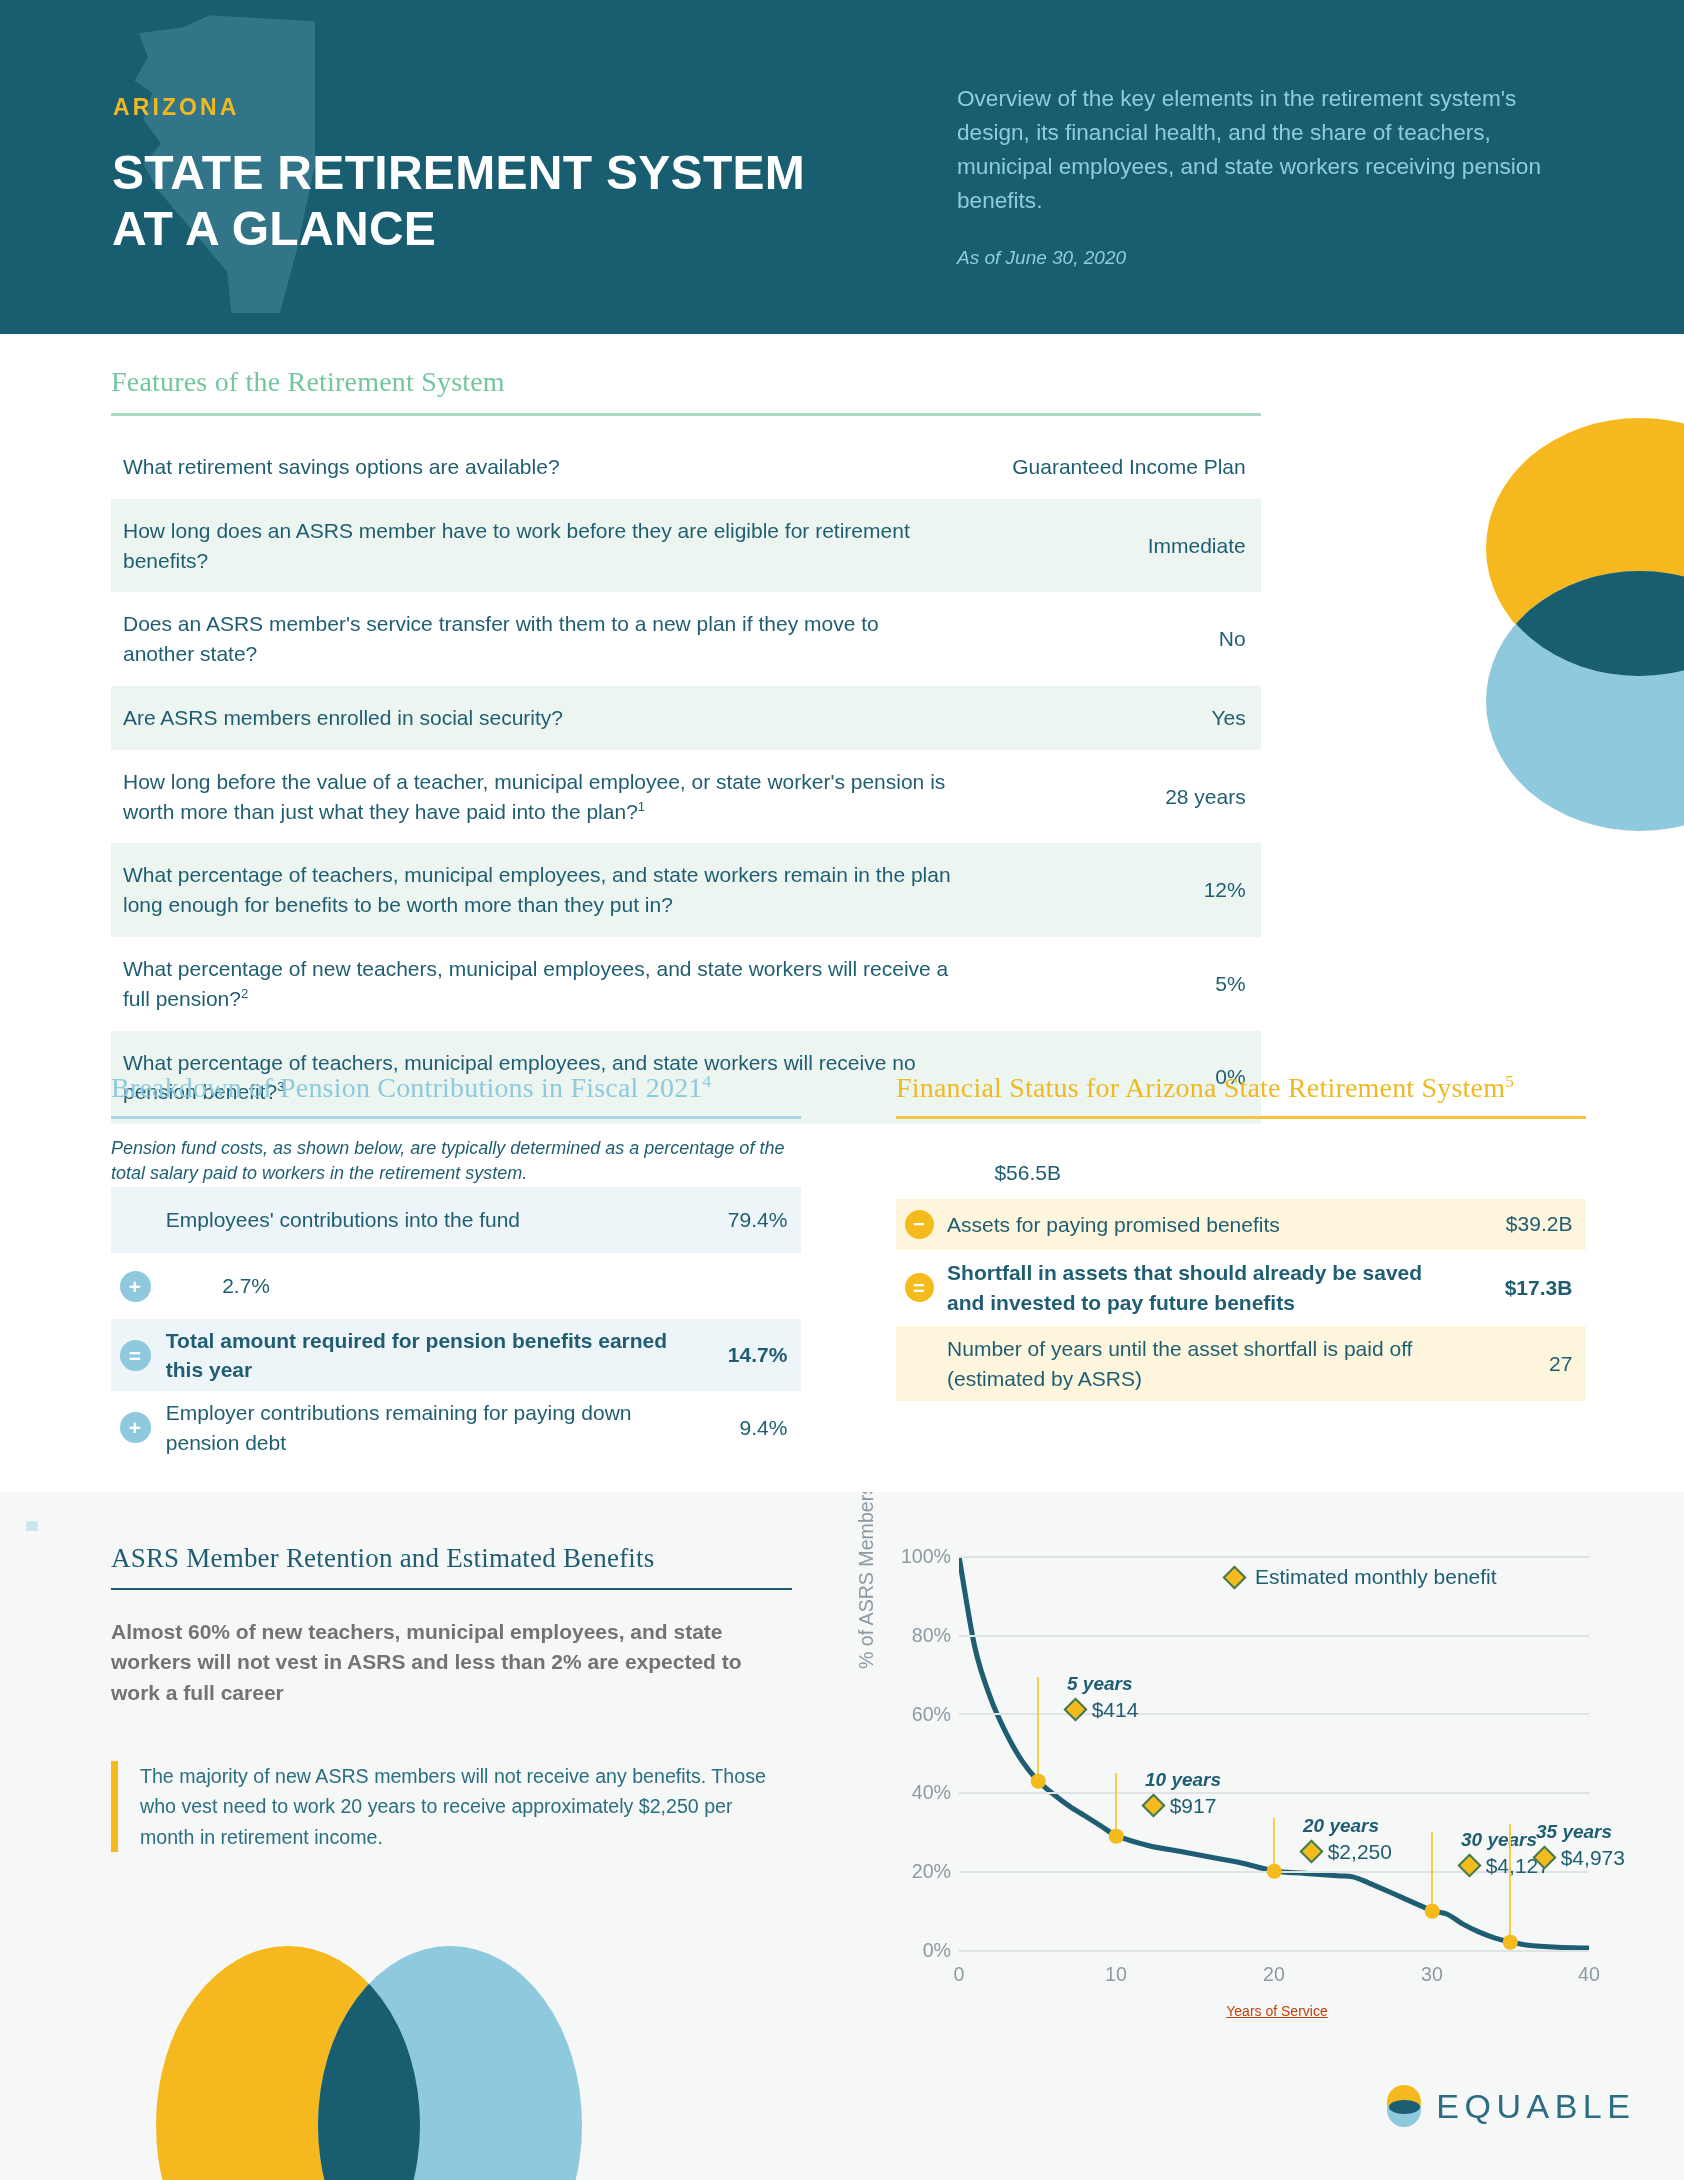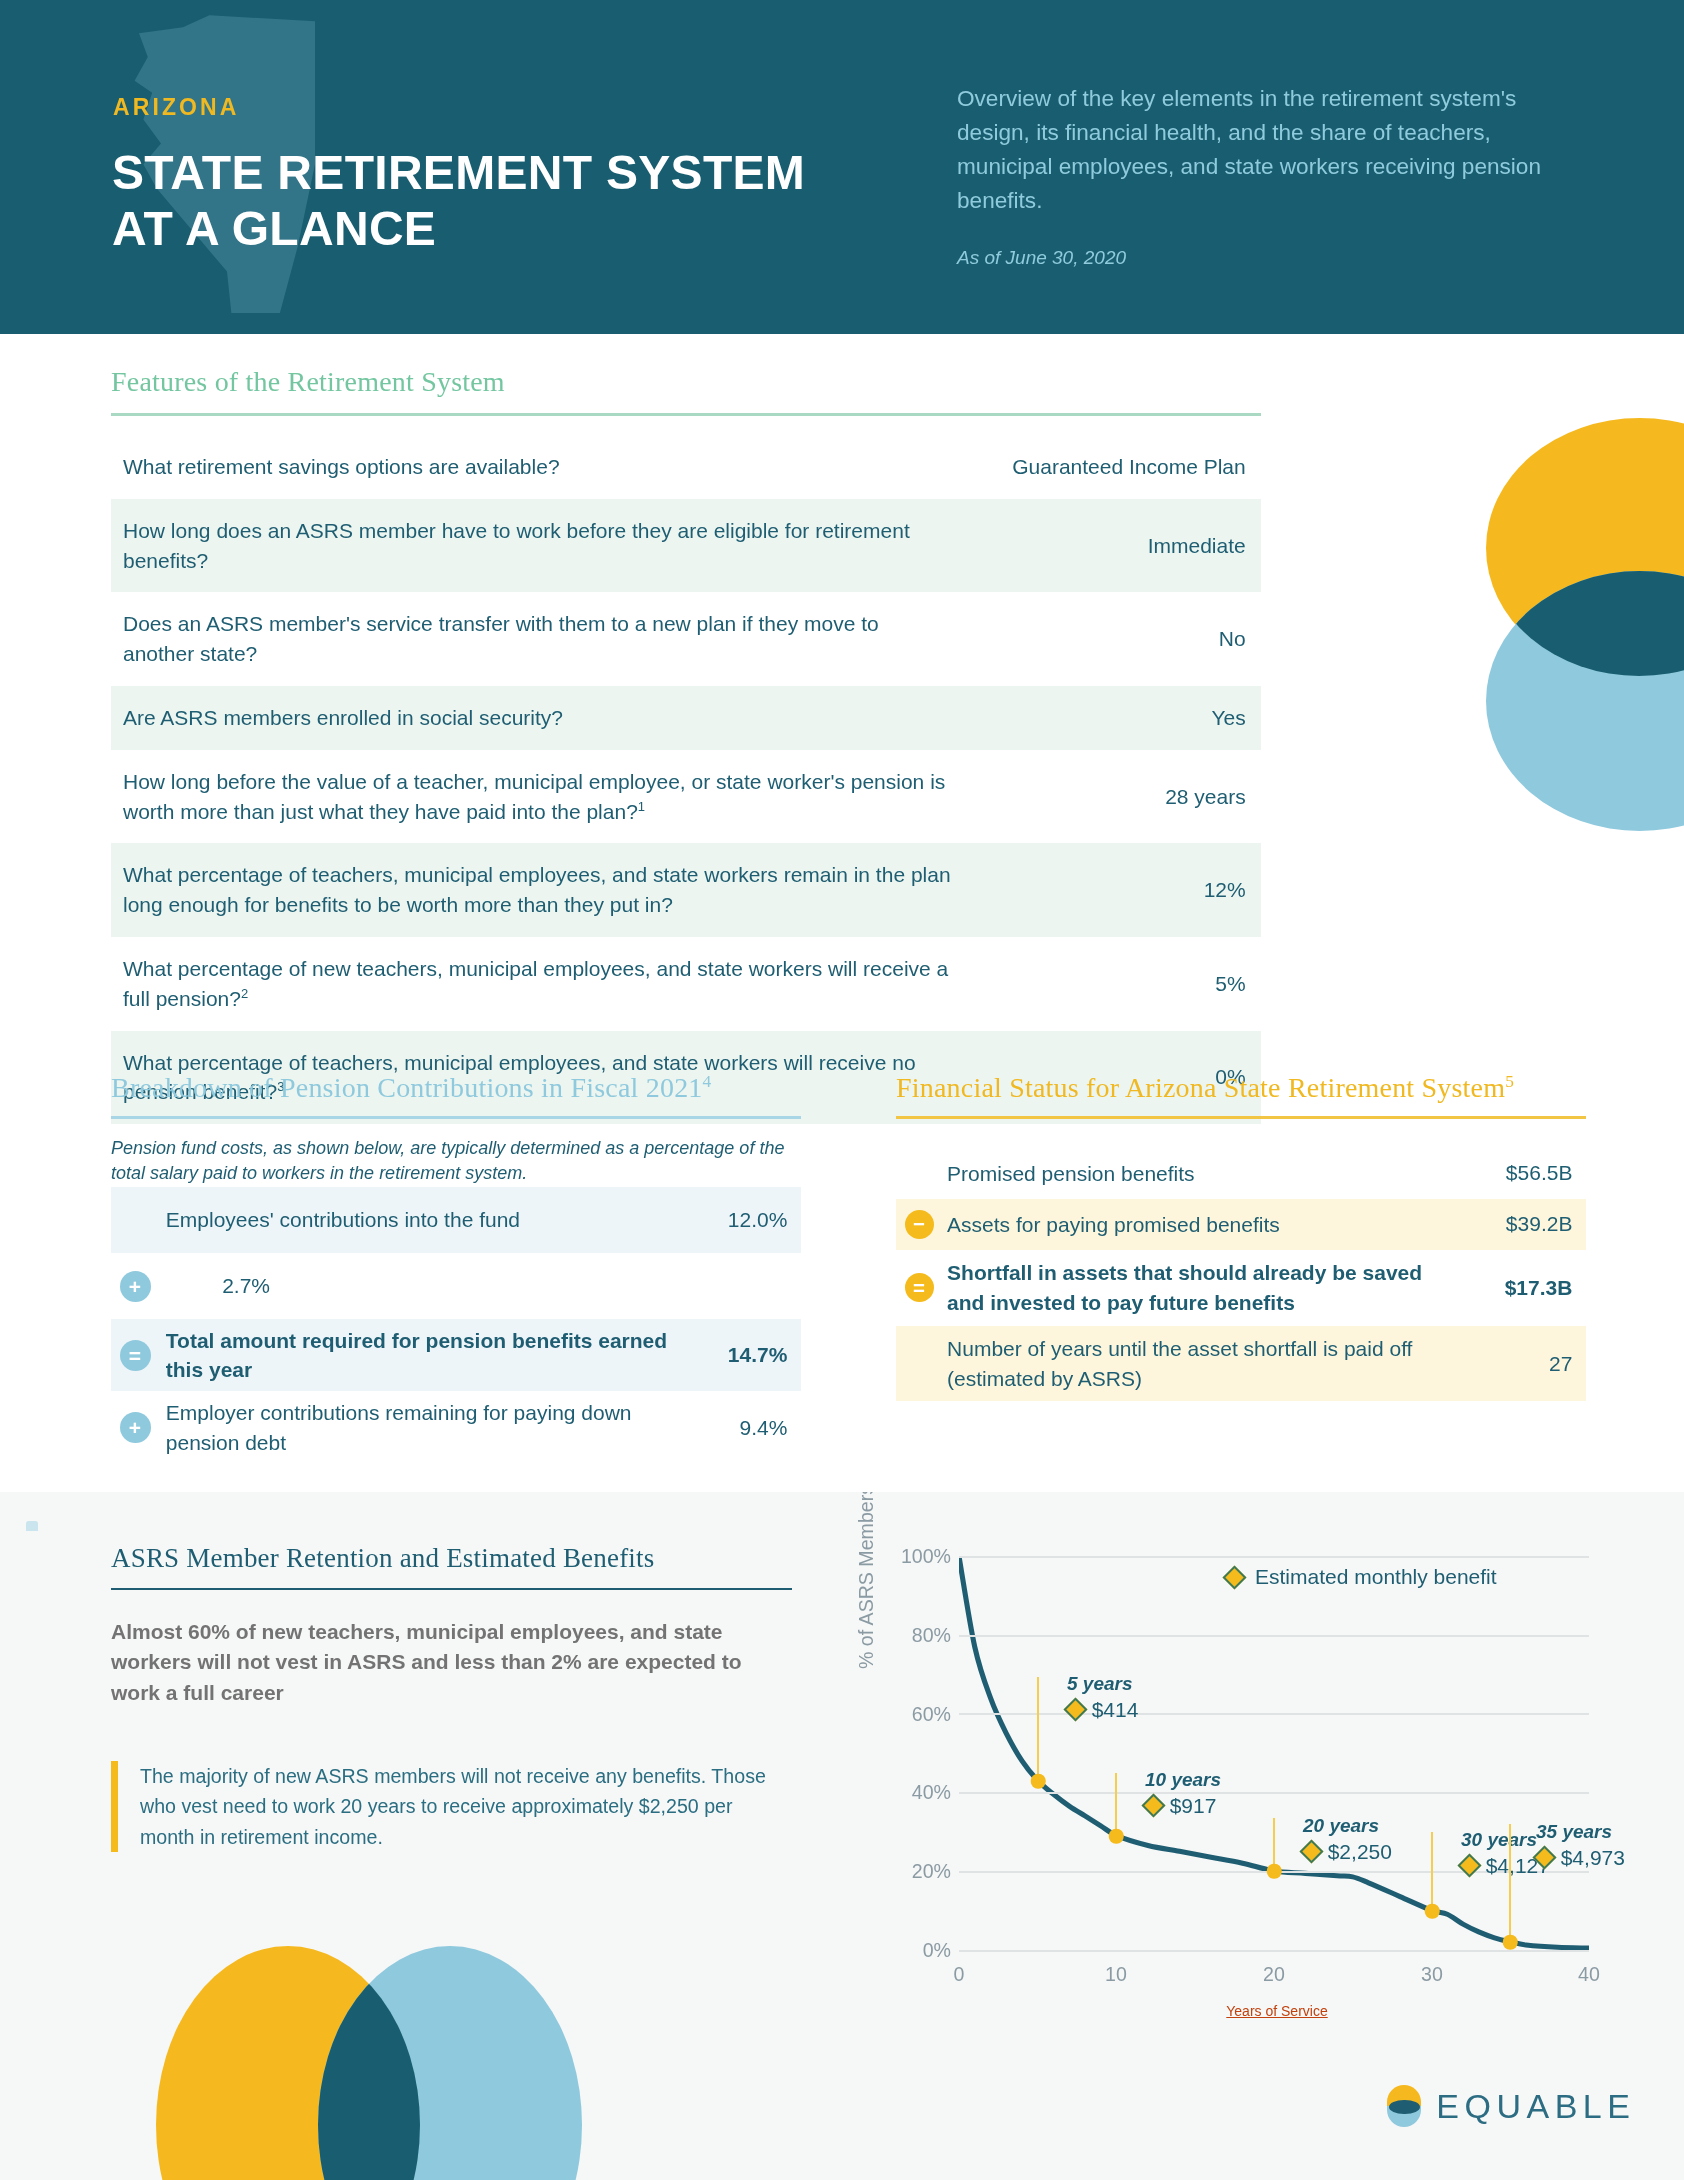--- a/index.html
+++ b/index.html
@@ -226,21 +226,21 @@
   </div>
 
   <div class="contrib">
     <div class="sec-head"><span>Breakdown of Pension Contributions in Fiscal 2021</span><sup>4</sup></div>
     <div class="sec-rule"></div>
     <div class="note">Pension fund costs, as shown below, are typically determined as a percentage of the total salary paid to workers in the retirement system.</div>
     <div id="contrib-body">
         <div class="crow shade">
           <div class="op"></div>
           <div class="lbl">Employees' contributions into the fund</div>
-          <div class="val">12.0%</div>
+          <div class="val">79.4%</div>
         </div>
         <div class="crow">
           <div class="op">
             <div class="opc">+</div>
           </div>
           <div class="val">2.7%</div>
         </div>
         <div class="crow shade bold">
           <div class="op">
             <div class="opc">=</div>
@@ -257,21 +257,20 @@
         </div>
       </div>
   </div>
 
   <div class="finst">
     <div class="sec-head"><span>Financial Status for Arizona State Retirement System</span><sup>5</sup></div>
     <div class="sec-rule"></div>
     <div id="finst-body" style="margin-top:29px;">
         <div class="frow">
           <div class="op"></div>
-          <div class="lbl">Promised pension benefits</div>
           <div class="val">$56.5B</div>
         </div>
         <div class="frow shade">
           <div class="op">
             <div class="fopc">−</div>
           </div>
           <div class="lbl">Assets for paying promised benefits</div>
           <div class="val">$39.2B</div>
         </div>
         <div class="frow bold">

